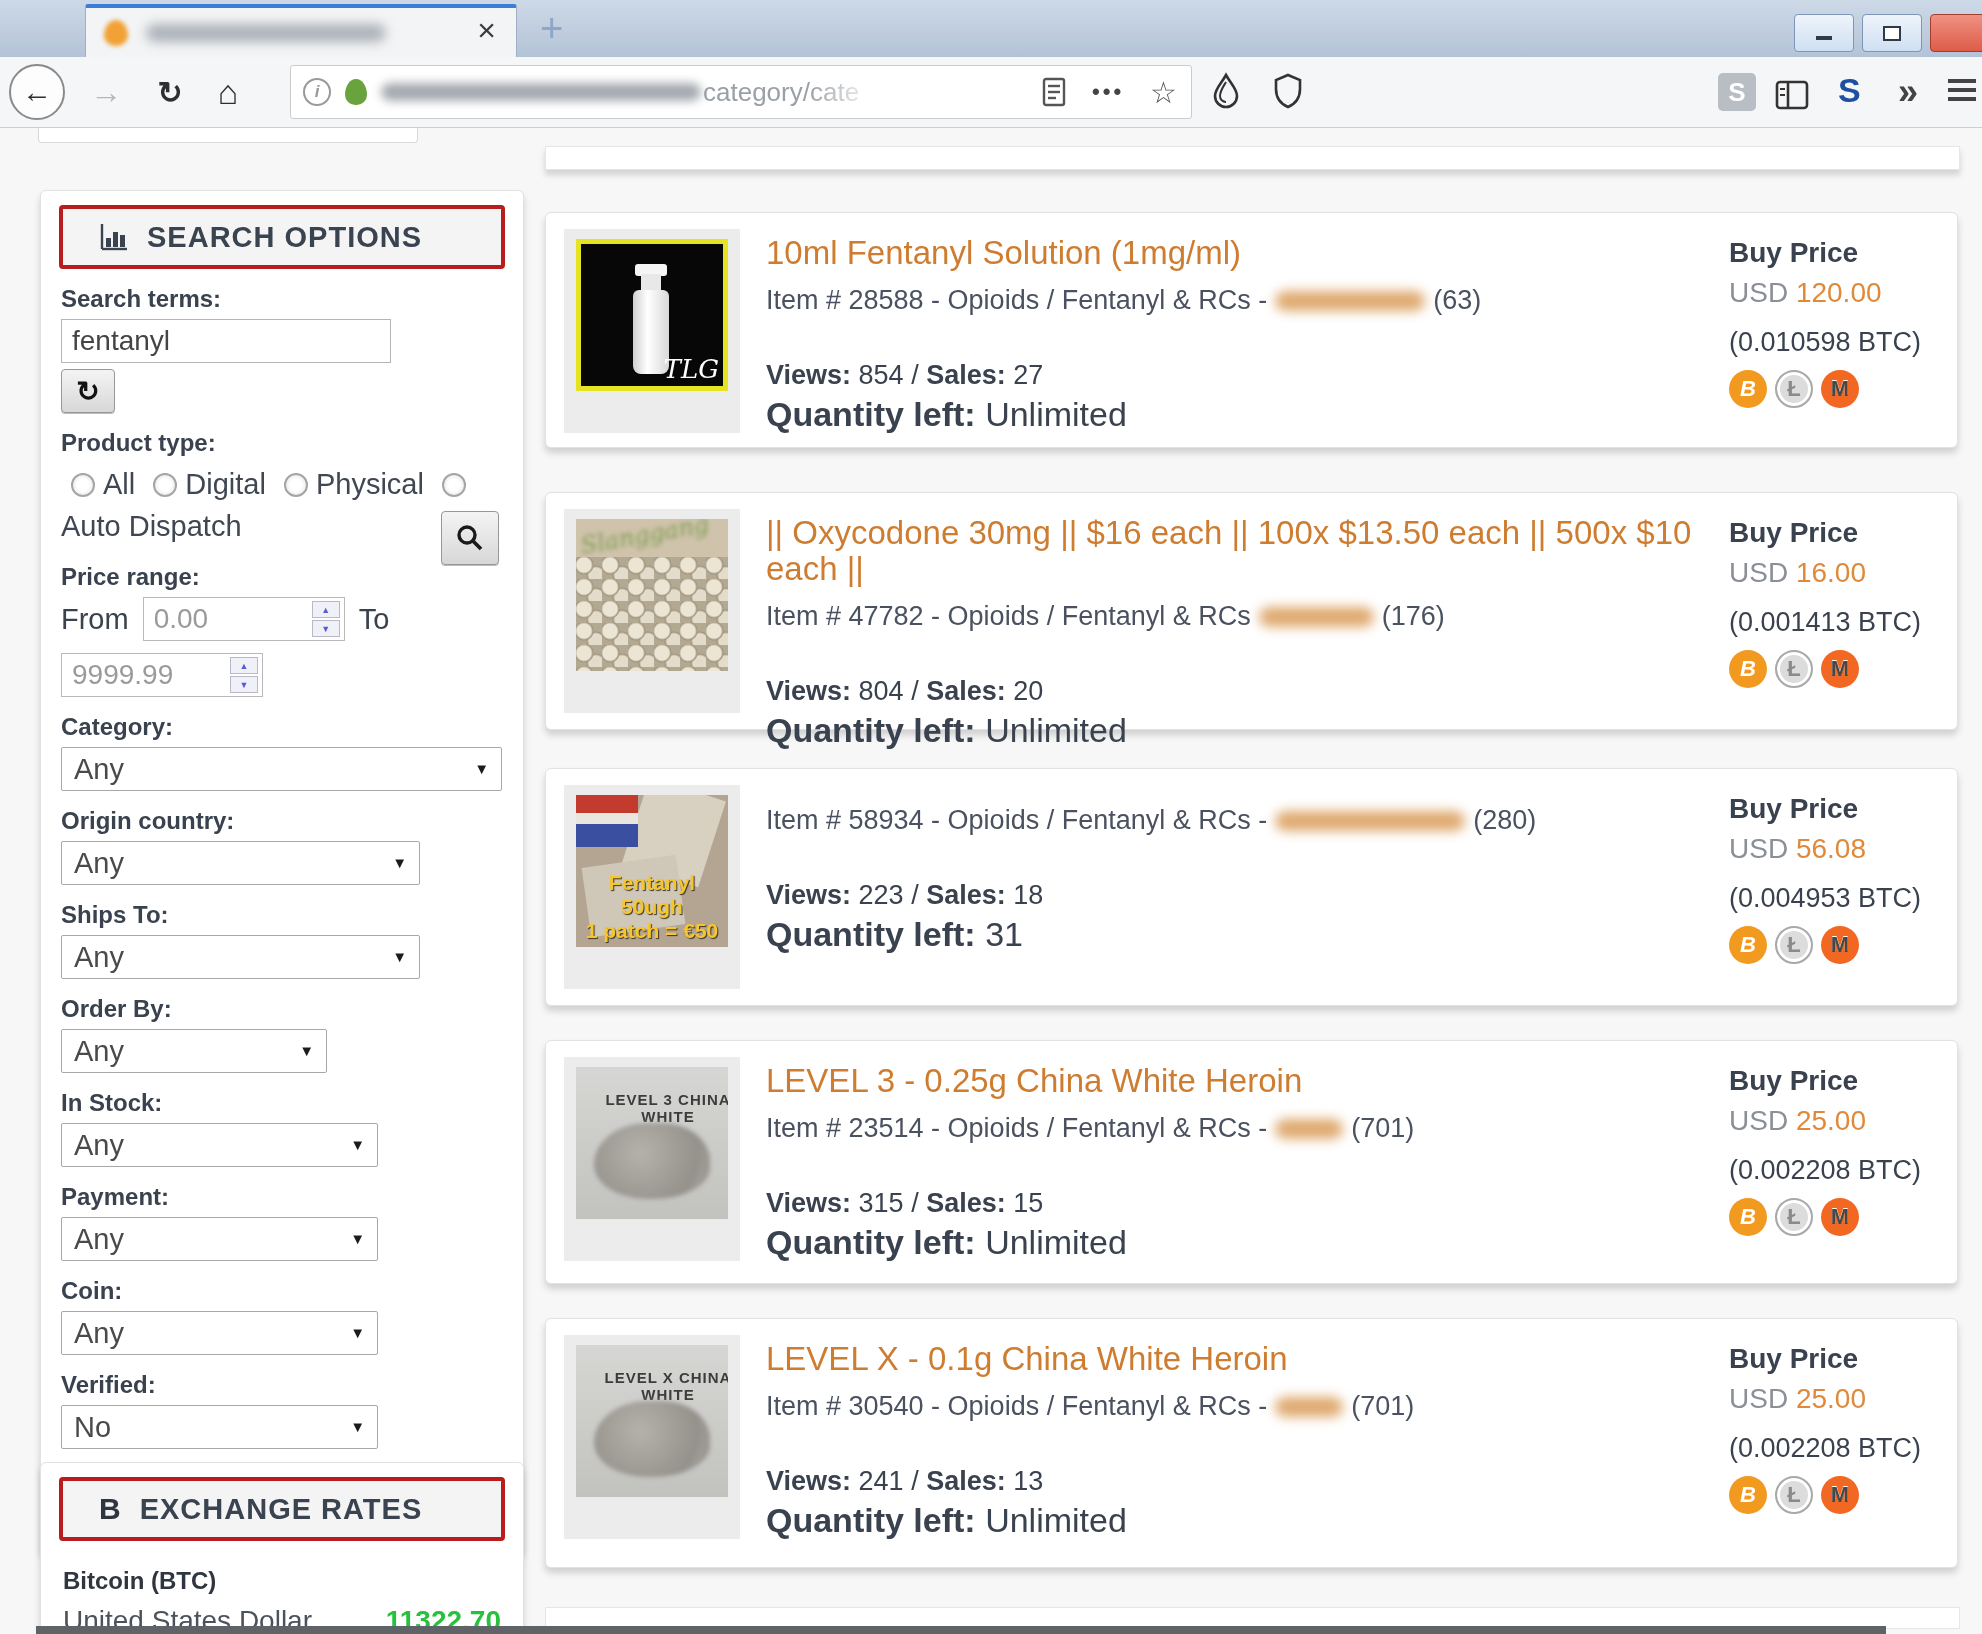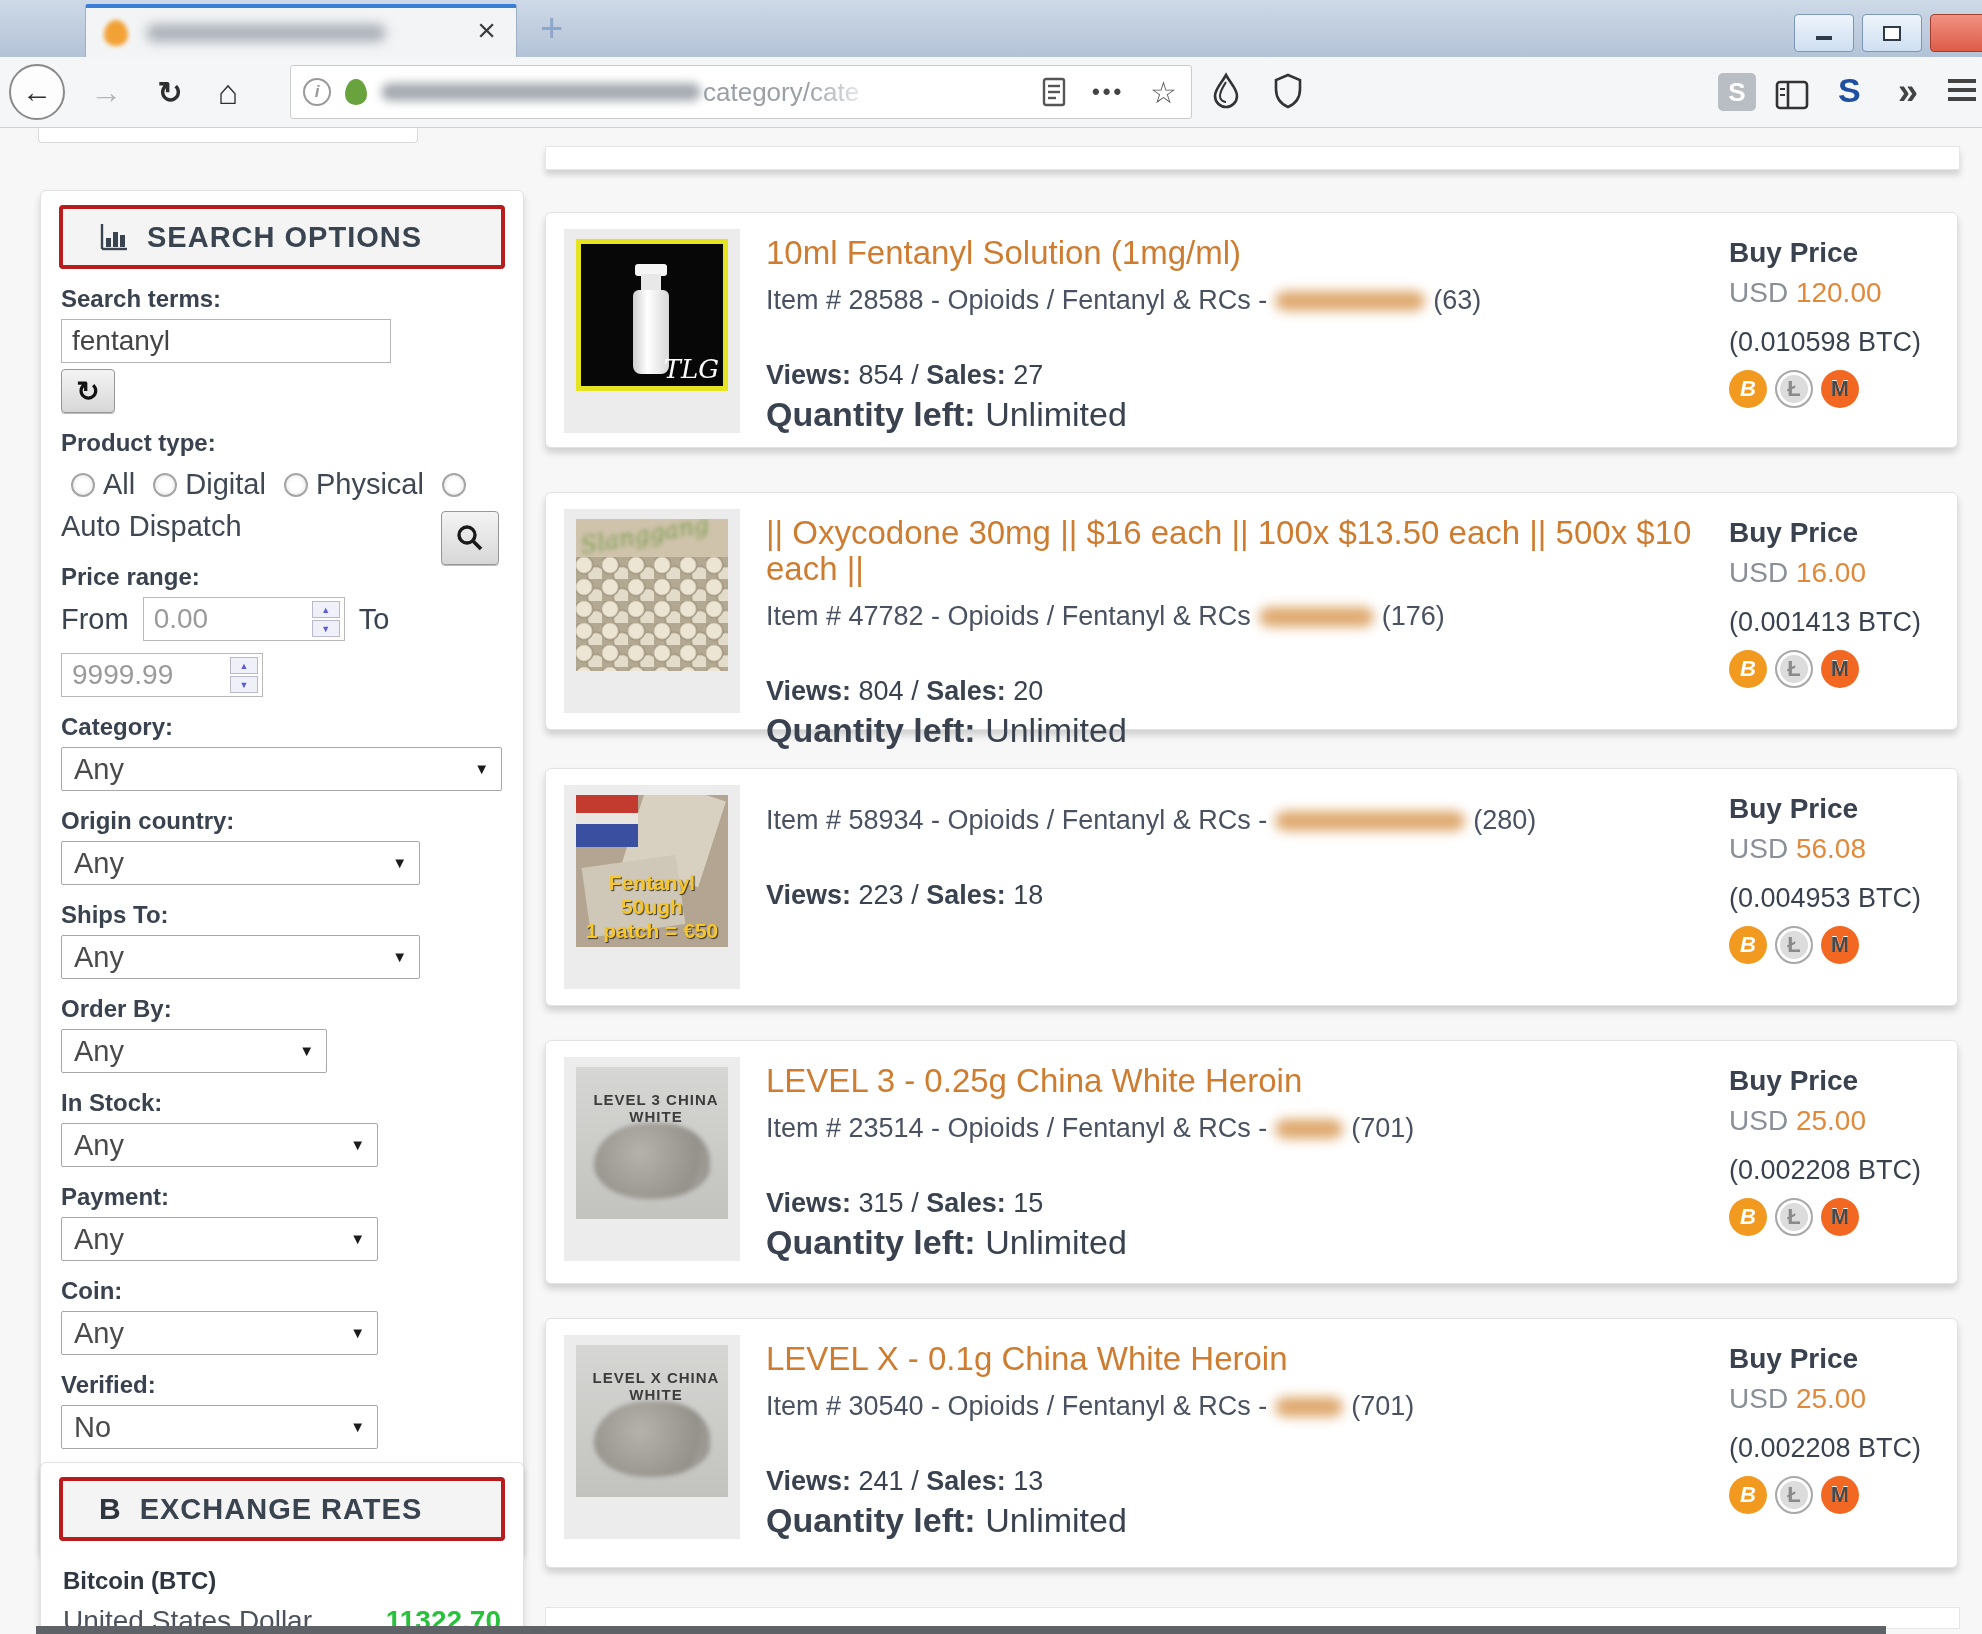--- a/index.html
+++ b/index.html
@@ -137,21 +137,21 @@
             background-image:radial-gradient(circle at 8px 8px,#ece5d4 7px,#9e937d 9px,transparent 10px),
                              radial-gradient(circle at 20px 18px,#e4dccb 7px,#9e937d 9px,transparent 10px);
             background-size:26px 22px,26px 22px;}
   .thumb-patch{background:#b3a591;}
   .pbox1{position:absolute;left:58px;top:-8px;width:80px;height:90px;background:#d8d1c2;transform:rotate(18deg);}
   .pbox2{position:absolute;left:10px;top:66px;width:95px;height:70px;background:#cfc8b9;transform:rotate(-8deg);}
   .pflag{position:absolute;left:0;top:0;width:62px;height:52px;background:linear-gradient(#c23b2e 34%,#e9e6df 34% 55%,#3b4fa0 55%);}
   .ptext{position:absolute;left:0;bottom:4px;width:100%;text-align:center;color:#f6c62e;font-weight:bold;
          font-size:21px;line-height:24px;text-shadow:1px 1px 1px #3c3425;}
   .thumb-powder{background:linear-gradient(#d6d6d4,#c2c2be);}
-  .lvltext{position:absolute;left:4px;top:24px;width:100%;text-align:center;color:#3c3c3c;font-weight:bold;
+  .lvltext{position:absolute;left:16px;top:24px;width:100%;text-align:center;color:#3c3c3c;font-weight:bold;
            font-size:15px;letter-spacing:1px;filter:blur(.4px);}
   .powder{position:absolute;left:18px;top:56px;width:116px;height:76px;border-radius:50% 45% 55% 50%/60% 55% 45% 50%;
           background:radial-gradient(circle at 40% 40%,#b5b2ac,#94918b 70%,transparent 75%),
                      radial-gradient(circle at 70% 60%,#a8a5a0,#8f8c86 65%,transparent 72%);
           filter:blur(2px);}
 
   .darkbar{position:absolute;left:36px;top:1626px;width:1850px;height:8px;background:#5f6368;}
   svg{display:block;}
 </style>
 </head>
@@ -426,20 +426,21 @@
         <div class="pflag"></div>
         <div class="ptext">
           <div>Fentanyl 50ugh</div>
           <div>1 patch = €50</div>
         </div>
       </div>
     </div>
     <div class="linfo">
       <div class="lmeta"><span>Item # 58934 - Opioids / Fentanyl &amp; RCs -</span><span class="vb vb3"></span><span>(280)</span></div>
       <div class="lstats"><span class="b">Views:</span> <span>223</span> <span>/</span> <span class="b">Sales:</span> <span>18</span></div>
+      <div class="lqty"><span class="b">Quantity left:</span> <span>31</span></div>
     </div>
     <div class="price">
       <div class="bp">Buy Price</div>
       <div class="usdline"><span>USD</span> <span class="usdval">56.08</span></div>
       <div class="btcline">(0.004953 BTC)</div>
       <div class="coins">
         <span class="coin coin-btc">B</span>
         <span class="coin coin-ltc">Ł</span>
         <span class="coin coin-xmr">M</span>
       </div>

